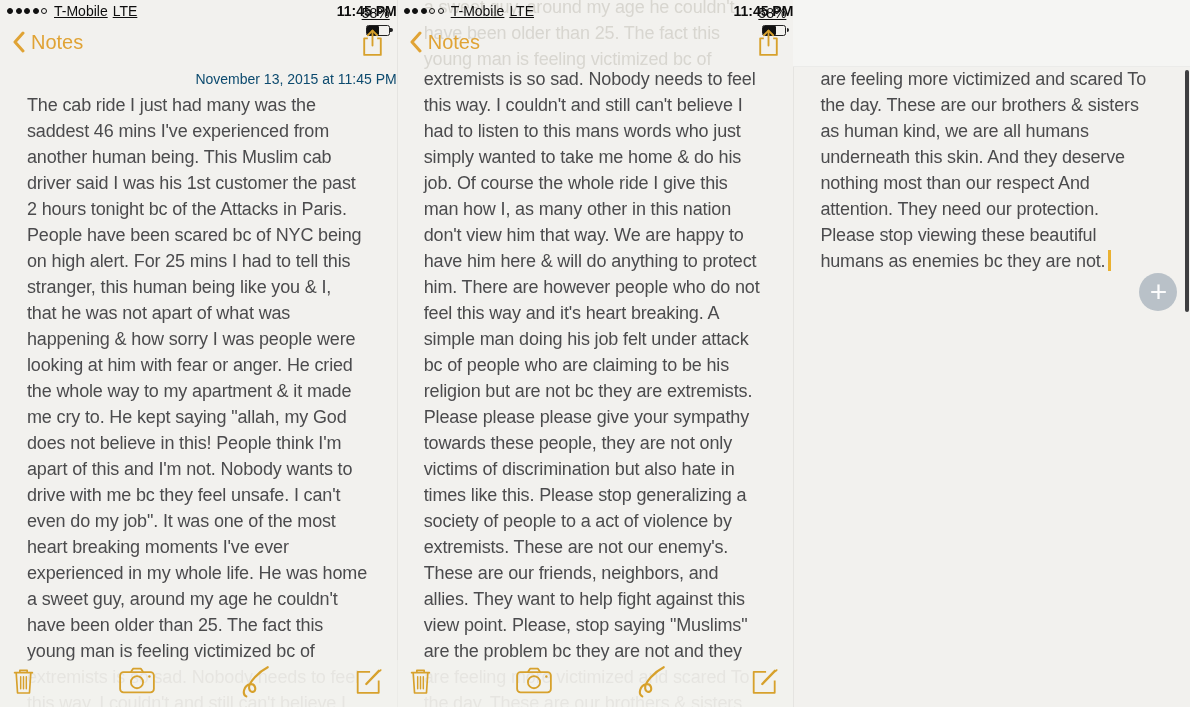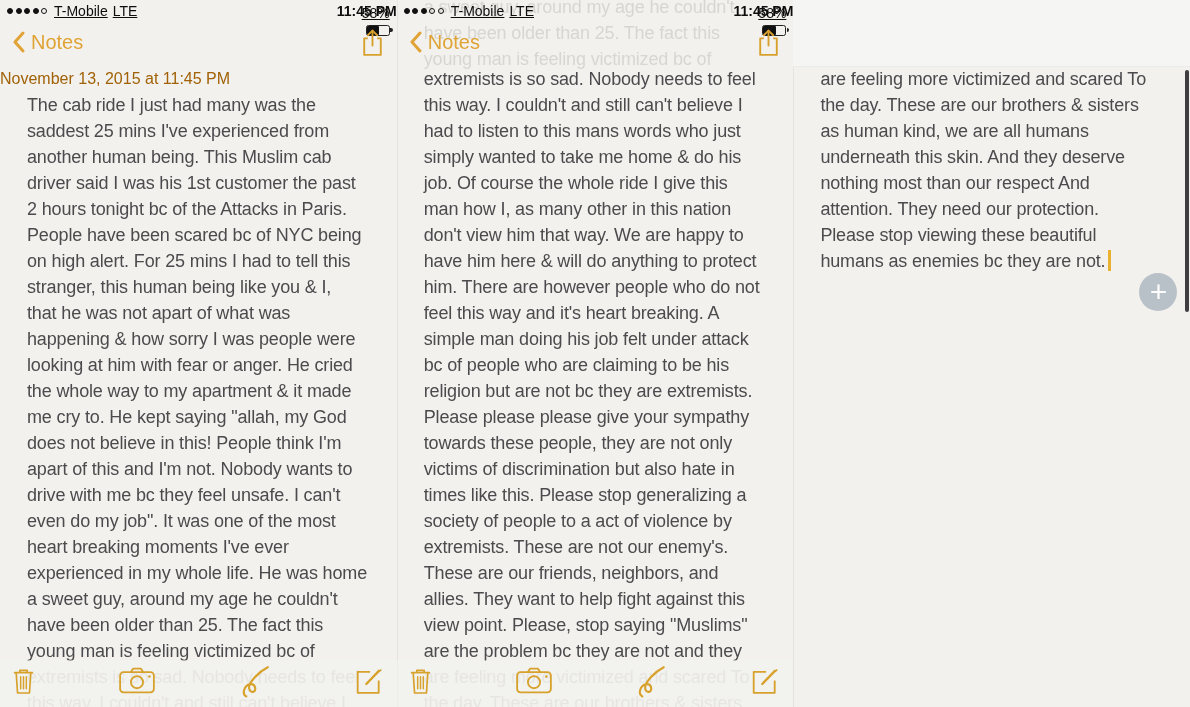--- a/index.html
+++ b/index.html
@@ -21,21 +21,21 @@
   .batt:after{content:"";position:absolute;right:-4px;top:2.5px;width:2.5px;height:4px;background:#222;
               border-radius:0 2px 2px 0;}
   .batt-fill{display:block;height:100%;background:#111;border-radius:1px;}
   
   .navbar{position:absolute;top:22px;left:0;right:0;height:40px;display:flex;align-items:center;
           padding:0 12px;box-sizing:border-box;z-index:5;gap:32px;}
   .back{display:flex;align-items:center;gap:6px;color:#e0a335;font-size:20px;cursor:pointer;}
   .share{margin-left:auto;cursor:pointer;display:flex;align-items:center;}
   
   .body{position:absolute;top:66px;left:0;right:0;z-index:2;}
-  .date{height:26px;line-height:26px;text-align:left;color:#a16207;font-size:16px;}
+  .date{height:26px;line-height:26px;text-align:right;color:#0c4a6e;font-size:14px;}
   .lines{padding-left:27px;}
   .tline{height:26px;line-height:26px;font-size:18px;letter-spacing:-0.15px;color:#4b4b4d;white-space:nowrap;}
   .ghost .tline{color:#d8d6d0;}
   .ghost-top{position:absolute;top:-6px;left:0;right:0;z-index:0;}
   .caret{display:inline-block;width:2.5px;height:21px;background:#eab130;margin-left:3px;vertical-align:-4px;}
   
   .toolbar{position:absolute;bottom:0;left:0;right:0;height:47px;z-index:4;display:flex;align-items:center;
            justify-content:space-between;padding:0 14px 6px 12px;box-sizing:border-box;
            background:rgba(243,242,239,0.55);}
   .tbtn{background:none;border:none;padding:0;margin:0;cursor:pointer;display:flex;align-items:center;}
@@ -101,21 +101,21 @@
               <path d="M7.5 7 L12 2.5 L16.5 7" fill="none" stroke="#d7a12c" stroke-width="1.8" stroke-linecap="round" stroke-linejoin="round"></path>
             </svg>
         </span>
       </div>
     </nav>
 
     <div class="body">
       <div class="date">November 13, 2015 at 11:45 PM</div>
       <div class="lines">
           <div class="tline">The cab ride I just had many was the</div>
-          <div class="tline">saddest 25 mins I've experienced from</div>
+          <div class="tline">saddest 46 mins I've experienced from</div>
           <div class="tline">another human being. This Muslim cab</div>
           <div class="tline">driver said I was his 1st customer the past</div>
           <div class="tline">2 hours tonight bc of the Attacks in Paris.</div>
           <div class="tline">People have been scared bc of NYC being</div>
           <div class="tline">on high alert. For 25 mins I had to tell this</div>
           <div class="tline">stranger, this human being like you &amp; I,</div>
           <div class="tline">that he was not apart of what was</div>
           <div class="tline">happening &amp; how sorry I was people were</div>
           <div class="tline">looking at him with fear or anger. He cried</div>
           <div class="tline">the whole way to my apartment &amp; it made</div>

